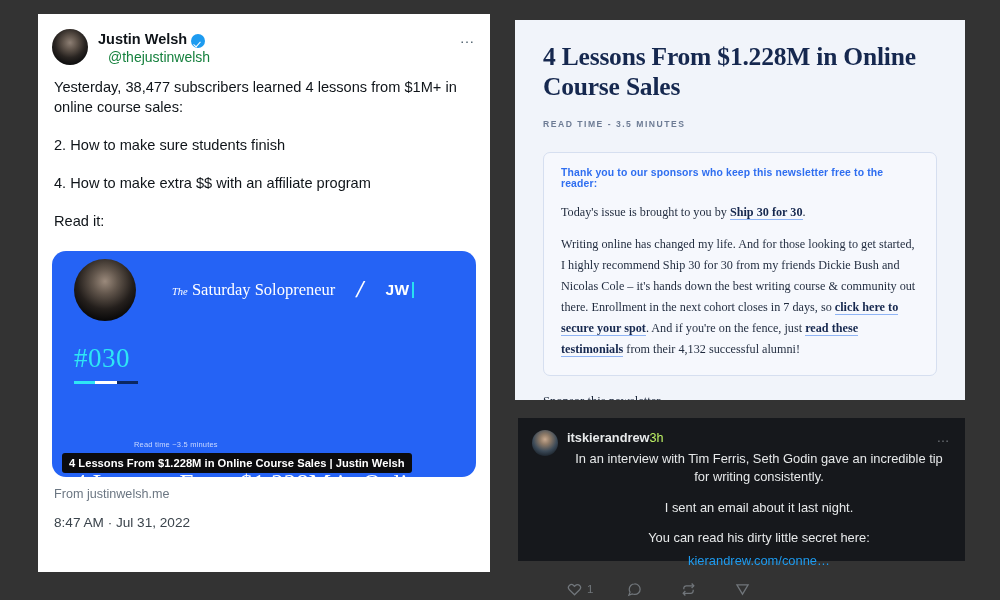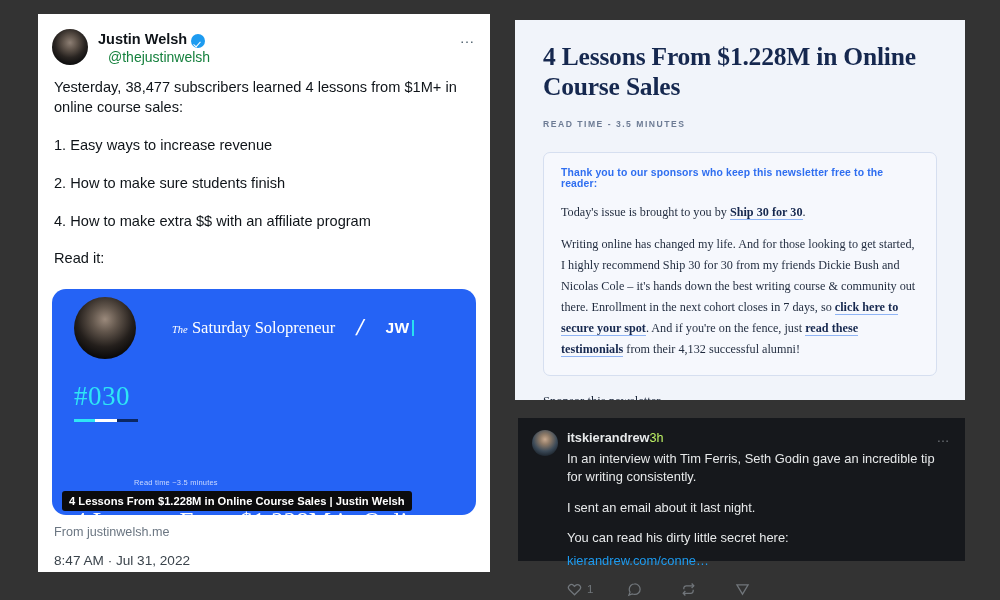--- a/index.html
+++ b/index.html
@@ -134,21 +134,21 @@
     background: #16181c; padding: 12px 14px 0 14px;
   }
   .dt-row { display: flex; }
   .dt-ava { width: 26px; height: 26px; border-radius: 50%; flex: 0 0 26px;
     background: radial-gradient(circle at 50% 34%, #d3b49a 0%, #9a8268 26%, #3e4c5b 58%, #1c242d 82%); }
   .dt-col { margin-left: 9px; flex: 1; position: relative; }
   .dt-head { display: flex; align-items: baseline; }
   .dt-user { color: #e7e9ea; font-size: 12.8px; font-weight: 700; }
   .dt-time { color: #bef264; font-size: 12.6px; }
   .dt-dots { position: absolute; right: 0; top: 0; color: #71767b; font-size: 13px; letter-spacing: 1.4px; }
-  .dt-col p { color: #e7e9ea; font-size: 12.9px; line-height: 1.38; margin-top: 5px; }
+  .dt-col p { color: #e7e9ea; font-size: 12.9px; line-height: 1.38; margin-top: 5px; text-align: center; }
   .dt-col p.gap { margin-top: 13px; }
   .dt-link { color: #1d9bf0; }
   .dt-actions { display: flex; align-items: center; gap: 34px; margin-top: 12px; }
   .act { display: flex; align-items: center; gap: 5px; color: #71767b; font-size: 11.5px; }
   .act svg { display: block; }
 </style>
 </head>
 <body>
 
 <div class="stage">
@@ -161,21 +161,20 @@
           <span>Justin Welsh</span>
           <span class="verified"></span>
         </div>
         <div class="tw-handle">@thejustinwelsh</div>
       </div>
       <div class="dots">…</div>
     </div>
 
     <div class="tw-body">
       <p>Yesterday, 38,477 subscribers learned 4 lessons from $1M+ in online course sales:</p>
-      <p>1. Easy ways to increase revenue</p>
       <p>2. How to make sure students finish</p>
       <p>4. How to make extra $$ with an affiliate program</p>
       <p>Read it:</p>
     </div>
 
     <div class="blue-card">
       <div class="bc-top">
         <div class="bc-ava"></div>
         <div class="bc-brand">
           <div class="bc-brand-txt">

